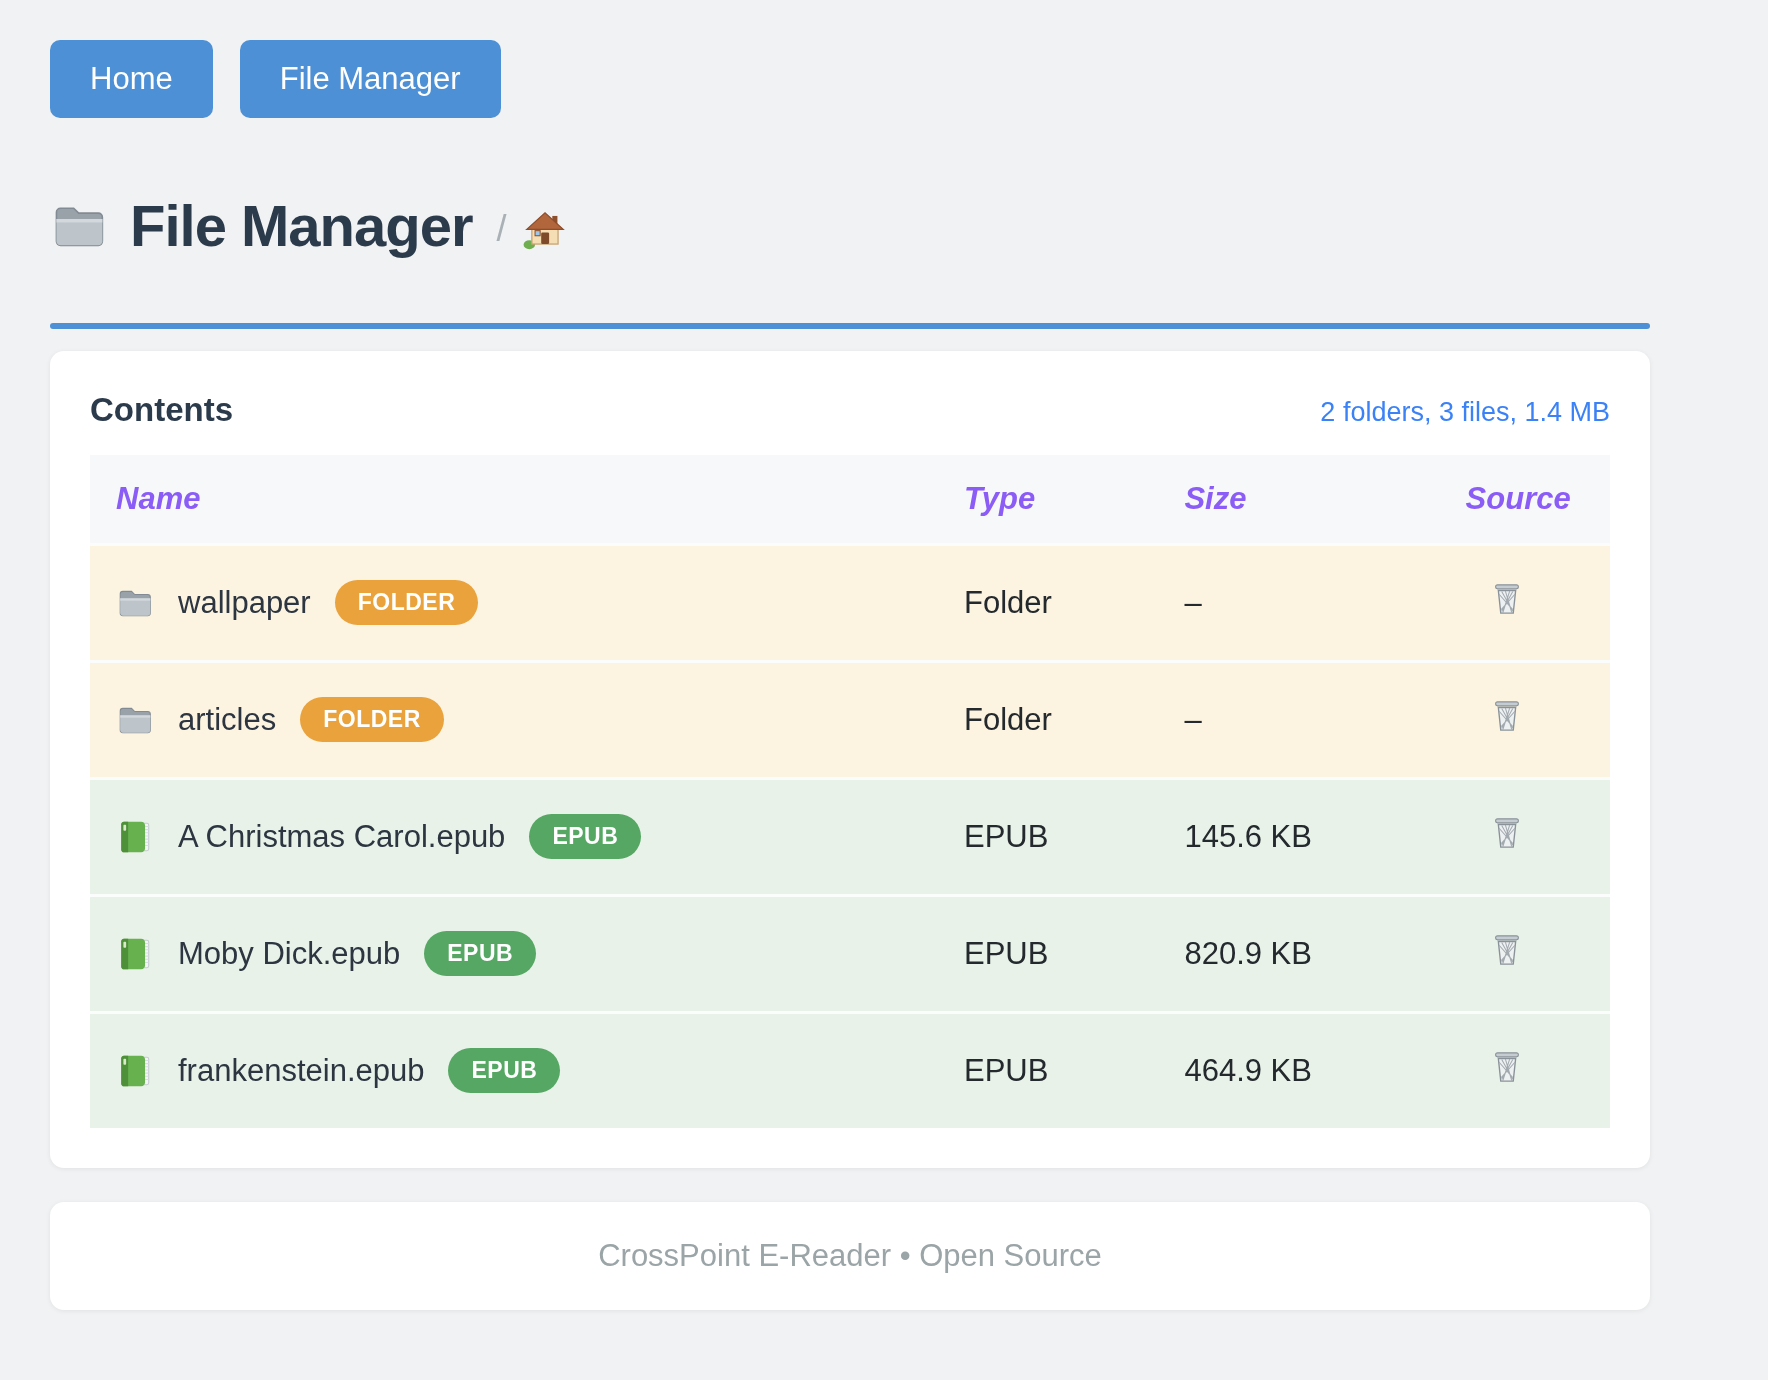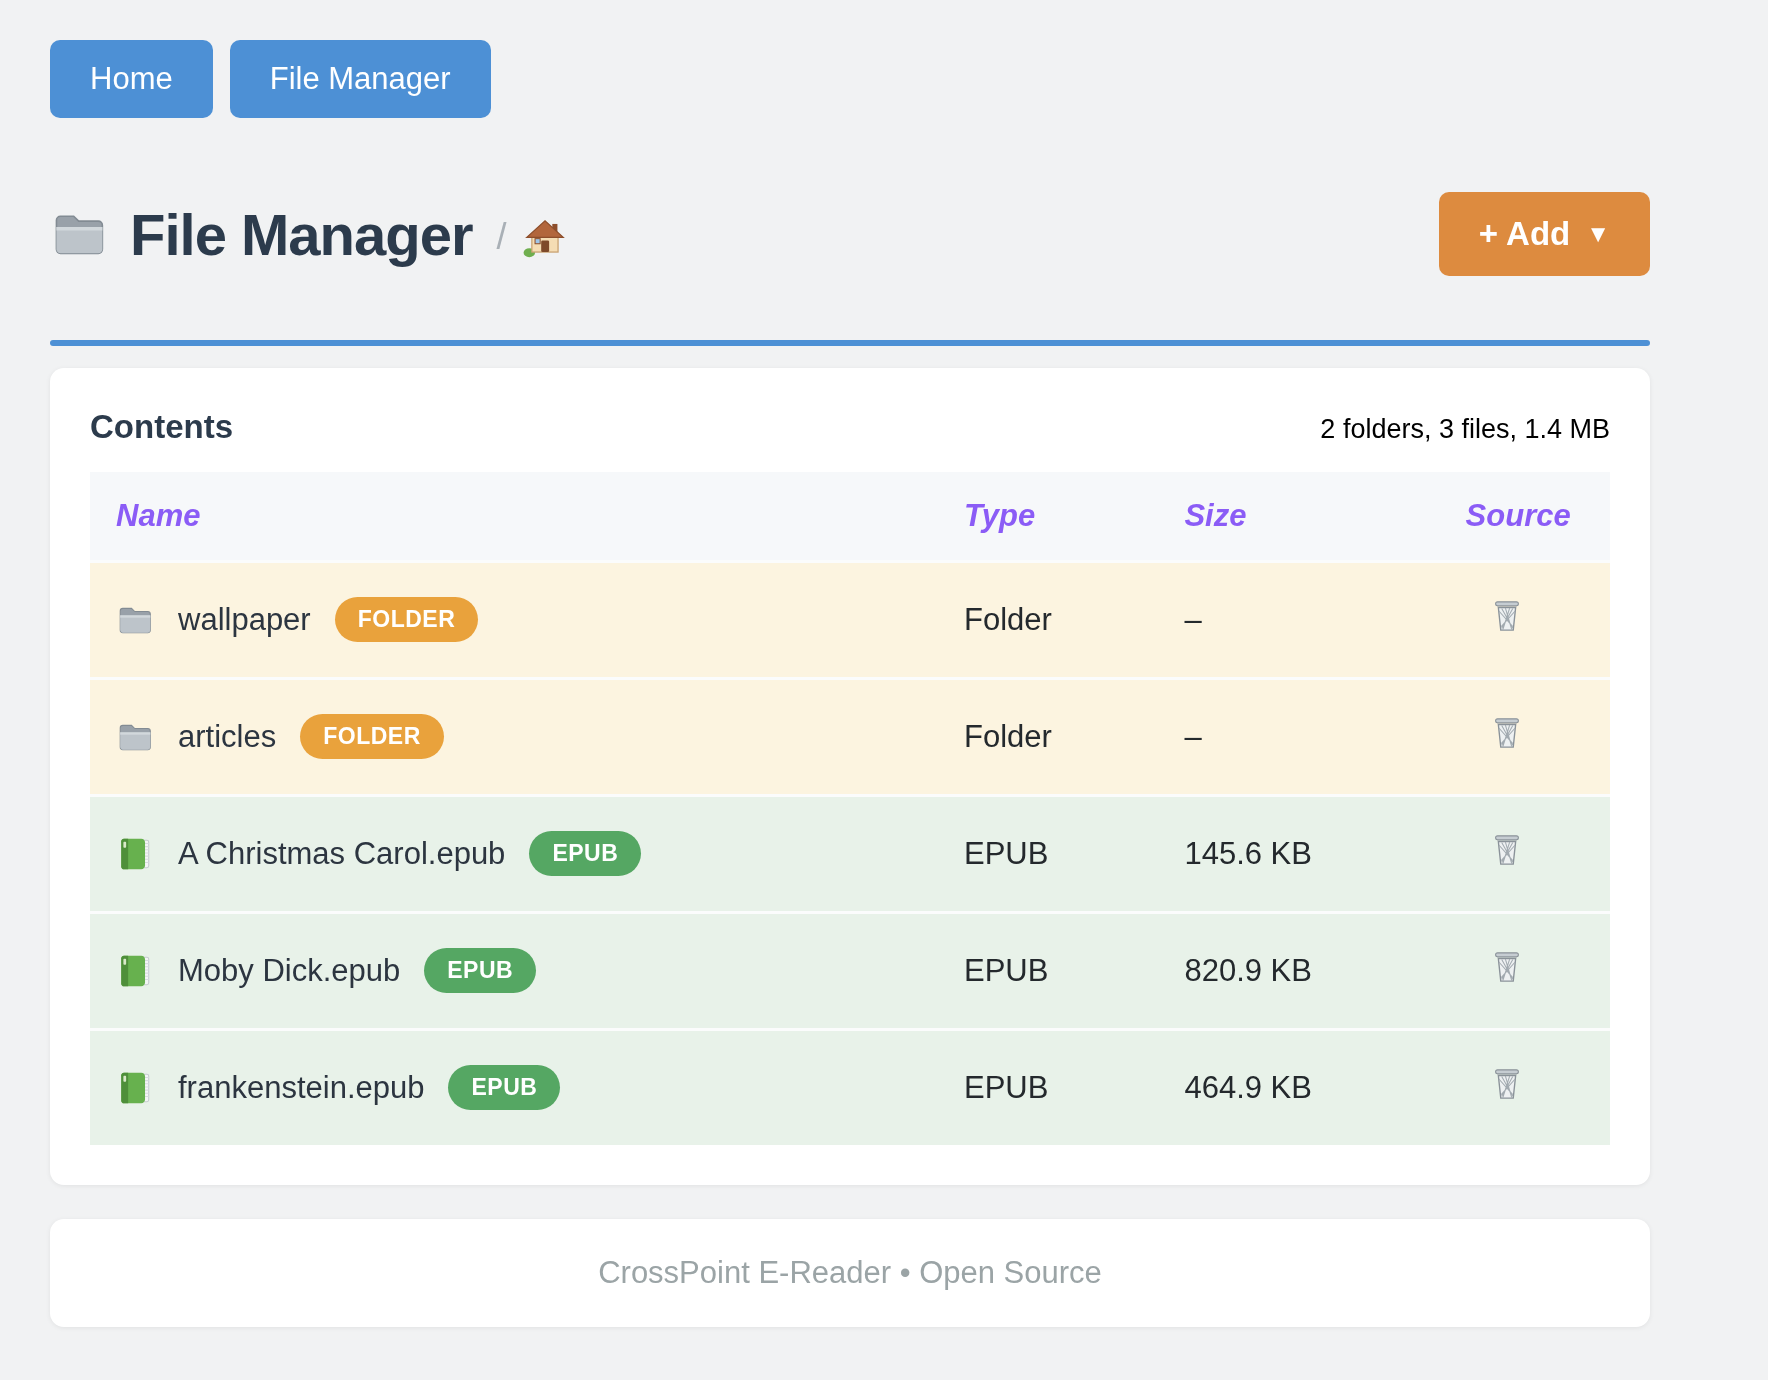--- a/index.html
+++ b/index.html
@@ -6,21 +6,21 @@
   body{
     width:1768px;height:1380px;
     background:#f1f2f3;
     font-family:"Liberation Sans","DejaVu Sans",sans-serif;
     overflow:hidden;
     -webkit-font-smoothing:antialiased;
   }
   .page{width:1600px;margin:0 0 0 50px;}
 
   
-  .topnav{padding-top:40px;display:flex;gap:17px;}
+  .topnav{padding-top:40px;display:flex;gap:27px;}
   .nav-btn{
     height:78px;padding:0 40px;border:none;cursor:pointer;
     background:#4d90d5;color:#ffffff;border-radius:10px;
     font-size:31px;font-weight:400;
     font-family:"Liberation Sans","DejaVu Sans",sans-serif;
   }
 
   
   .page-header{margin-top:74px;display:flex;justify-content:space-between;align-items:center;}
   .title-wrap{display:flex;align-items:center;}
@@ -39,21 +39,21 @@
   .divider{margin-top:64px;height:6px;background:#4d90d5;border-radius:3px;}
 
   
   .card{
     background:#ffffff;border-radius:14px;
     box-shadow:0 1px 5px rgba(0,0,0,0.07);
   }
   .contents-card{margin-top:22px;padding:40px;}
   .card-head{display:flex;justify-content:space-between;align-items:baseline;}
   .card-head h2{margin:0;font-size:33px;font-weight:700;color:#2c3b4c;}
-  .summary{font-size:27px;color:#000000;}
+  .summary{font-size:27px;color:#3b82f6;}
 
   
   table{width:100%;border-collapse:collapse;margin-top:26px;font-size:31px;}
   col.c-name{width:57.5%;}
   col.c-type{width:14.5%;}
   col.c-size{width:18.5%;}
   col.c-actions{width:9.5%;}
   thead th{
     background:#f6f8fa;color:#8b5cf6;font-weight:700;text-align:left;
     padding:26px 0;border-bottom:2px solid #e6e9ec;font-style:italic;
@@ -135,25 +135,20 @@
           </svg>
       </span>
       <h1>File Manager</h1>
       <span class="crumb-sep">/</span>
       <span class="crumb-home">
         <svg viewBox="0 0 36 36">
             <use href="#sym-house"></use>
           </svg>
       </span>
     </div>
-    <button class="add-btn">
-      <span></span>
-      <span>+ Add</span>
-      <span class="caret">▼</span>
-    </button>
   </div>
 
   <div class="divider"></div>
 
   <div class="card contents-card">
     <div class="card-head">
       <h2>Contents</h2>
       <span class="summary">2 folders, 3 files, 1.4 MB</span>
     </div>
 

